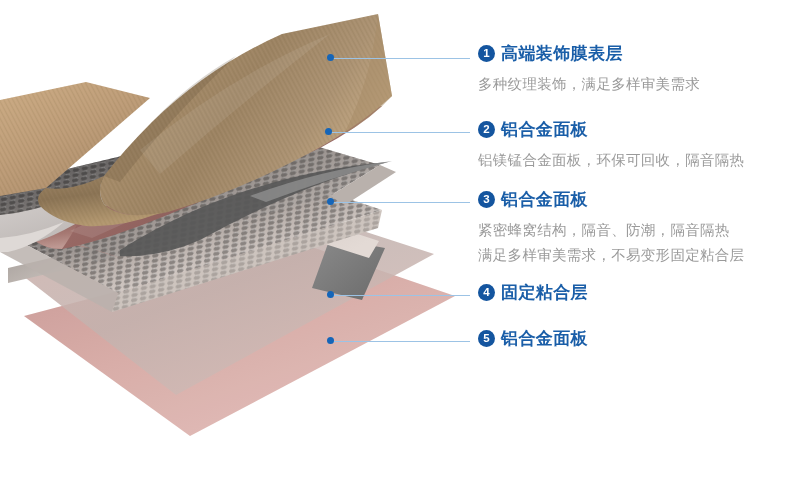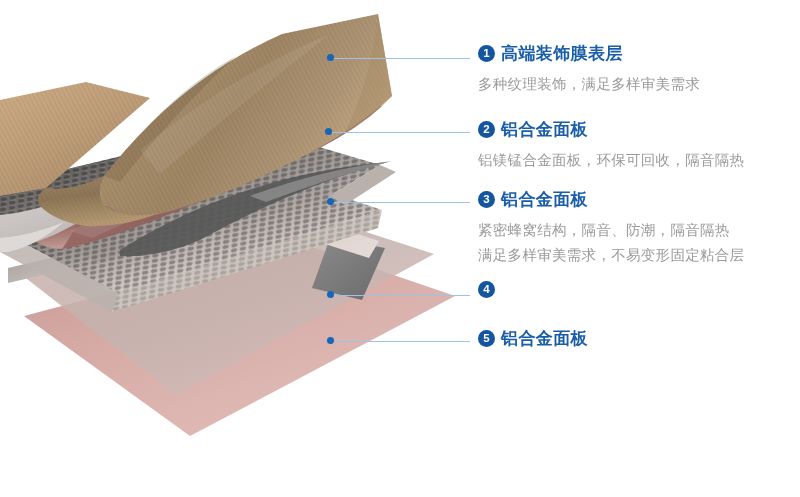--- a/index.html
+++ b/index.html
@@ -349,20 +349,21 @@
       </div>
       <div class="legend-desc">
         <div>紧密蜂窝结构，隔音、防潮，隔音隔热</div>
         <div>满足多样审美需求，不易变形固定粘合层</div>
       </div>
     </div>
 
     <div class="legend-item" style="top:281px;">
       <div class="legend-head">
         <span class="badge">4</span>
+        <span class="legend-title">固定粘合层</span>
       </div>
     </div>
 
     <div class="legend-item" style="top:327px;">
       <div class="legend-head">
         <span class="badge">5</span>
         <span class="legend-title">铝合金面板</span>
       </div>
     </div>
 

